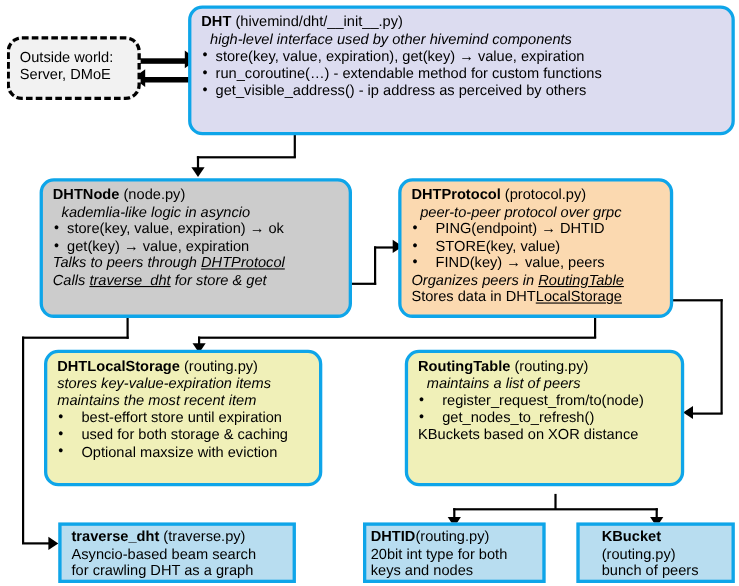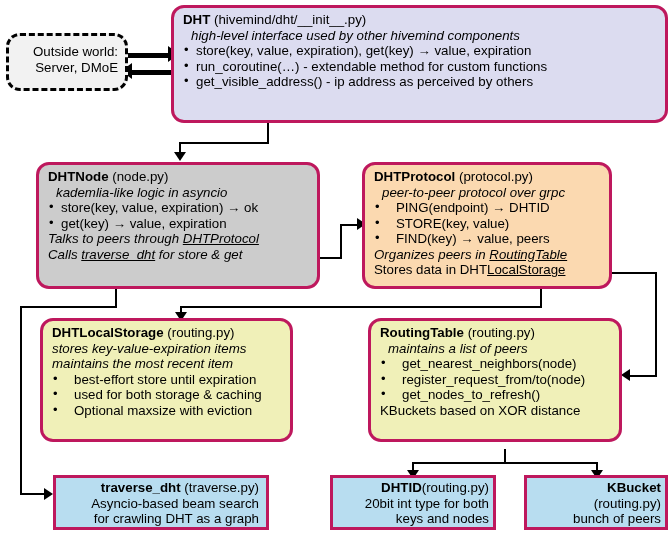--- a/index.html
+++ b/index.html
@@ -1,36 +1,36 @@
 <!DOCTYPE html>
 <html><head>
 <meta charset="utf-8">
 <style>
   html,body{margin:0;padding:0;background:#ffffff;}
   body{width:672px;height:533px;font-family:"Liberation Sans",sans-serif;overflow:hidden;}
   #stage{position:relative;width:672px;height:533px;background:#fff;}
 
-  .node{position:absolute;box-sizing:border-box;border:3px solid #be185d;}
+  .node{position:absolute;box-sizing:border-box;border:3px solid #0ea5e9;}
   .rounded{border-radius:13px;}
   .sq{border-radius:0;}
   .dashed{border:3px dashed #000;border-radius:14px;}
 
   .inner{padding:4px 7px 3px 9px;}
   .ttl{font-size:13.3px;line-height:15.5px;white-space:nowrap;}
   .ttl b{font-weight:bold;}
   .sub{font-style:italic;font-size:13.3px;line-height:15.5px;padding-left:8px;white-space:nowrap;}
   .sub.nopad{padding-left:0;}
   ul{margin:0;padding:0;list-style:none;}
   li{font-size:13.3px;line-height:15.6px;padding-left:13px;position:relative;white-space:nowrap;}
   li:before{content:"\2022";position:absolute;left:1px;top:-1px;font-size:13px;}
   .foot{font-size:13.3px;line-height:15.6px;white-space:nowrap;}
   .foot.it{font-style:italic;}
   .u{text-decoration:underline;}
 
-  .ctr{text-align:right;}
+  .ctr{text-align:left;}
   .ctr .ttl,.ctr .foot{white-space:nowrap;}
 
   
   .ln{position:absolute;background:#000;}
   .h{height:2px;}
   .v{width:2px;}
   .tharr{position:absolute;width:0;height:0;}
   .adown{border-left:6px solid transparent;border-right:6px solid transparent;border-top:9px solid #000;}
   .aright{border-top:6px solid transparent;border-bottom:6px solid transparent;border-left:9px solid #000;}
   .aleft{border-top:6px solid transparent;border-bottom:6px solid transparent;border-right:9px solid #000;}
@@ -147,21 +147,20 @@
     </div>
   </div>
 
   <div class="node rounded" style="left:368px;top:318px;width:254px;height:124px;background:#f0f0b8;">
     <div class="inner">
       <div class="ttl">
         <b>RoutingTable</b><span> (routing.py)</span>
       </div>
       <div class="sub">maintains a list of peers</div>
       <ul>
-        <li style="padding-left:22px;">get_nearest_neighbors(node)</li>
         <li style="padding-left:22px;">register_request_from/to(node)</li>
         <li style="padding-left:22px;">get_nodes_to_refresh()</li>
       </ul>
       <div class="foot">KBuckets based on XOR distance</div>
     </div>
   </div>
 
   <div class="node sq" style="left:53px;top:475px;width:216px;height:55px;background:#b8ddf0;">
     <div class="inner ctr" style="padding-top:2px;">
       <div class="ttl">

